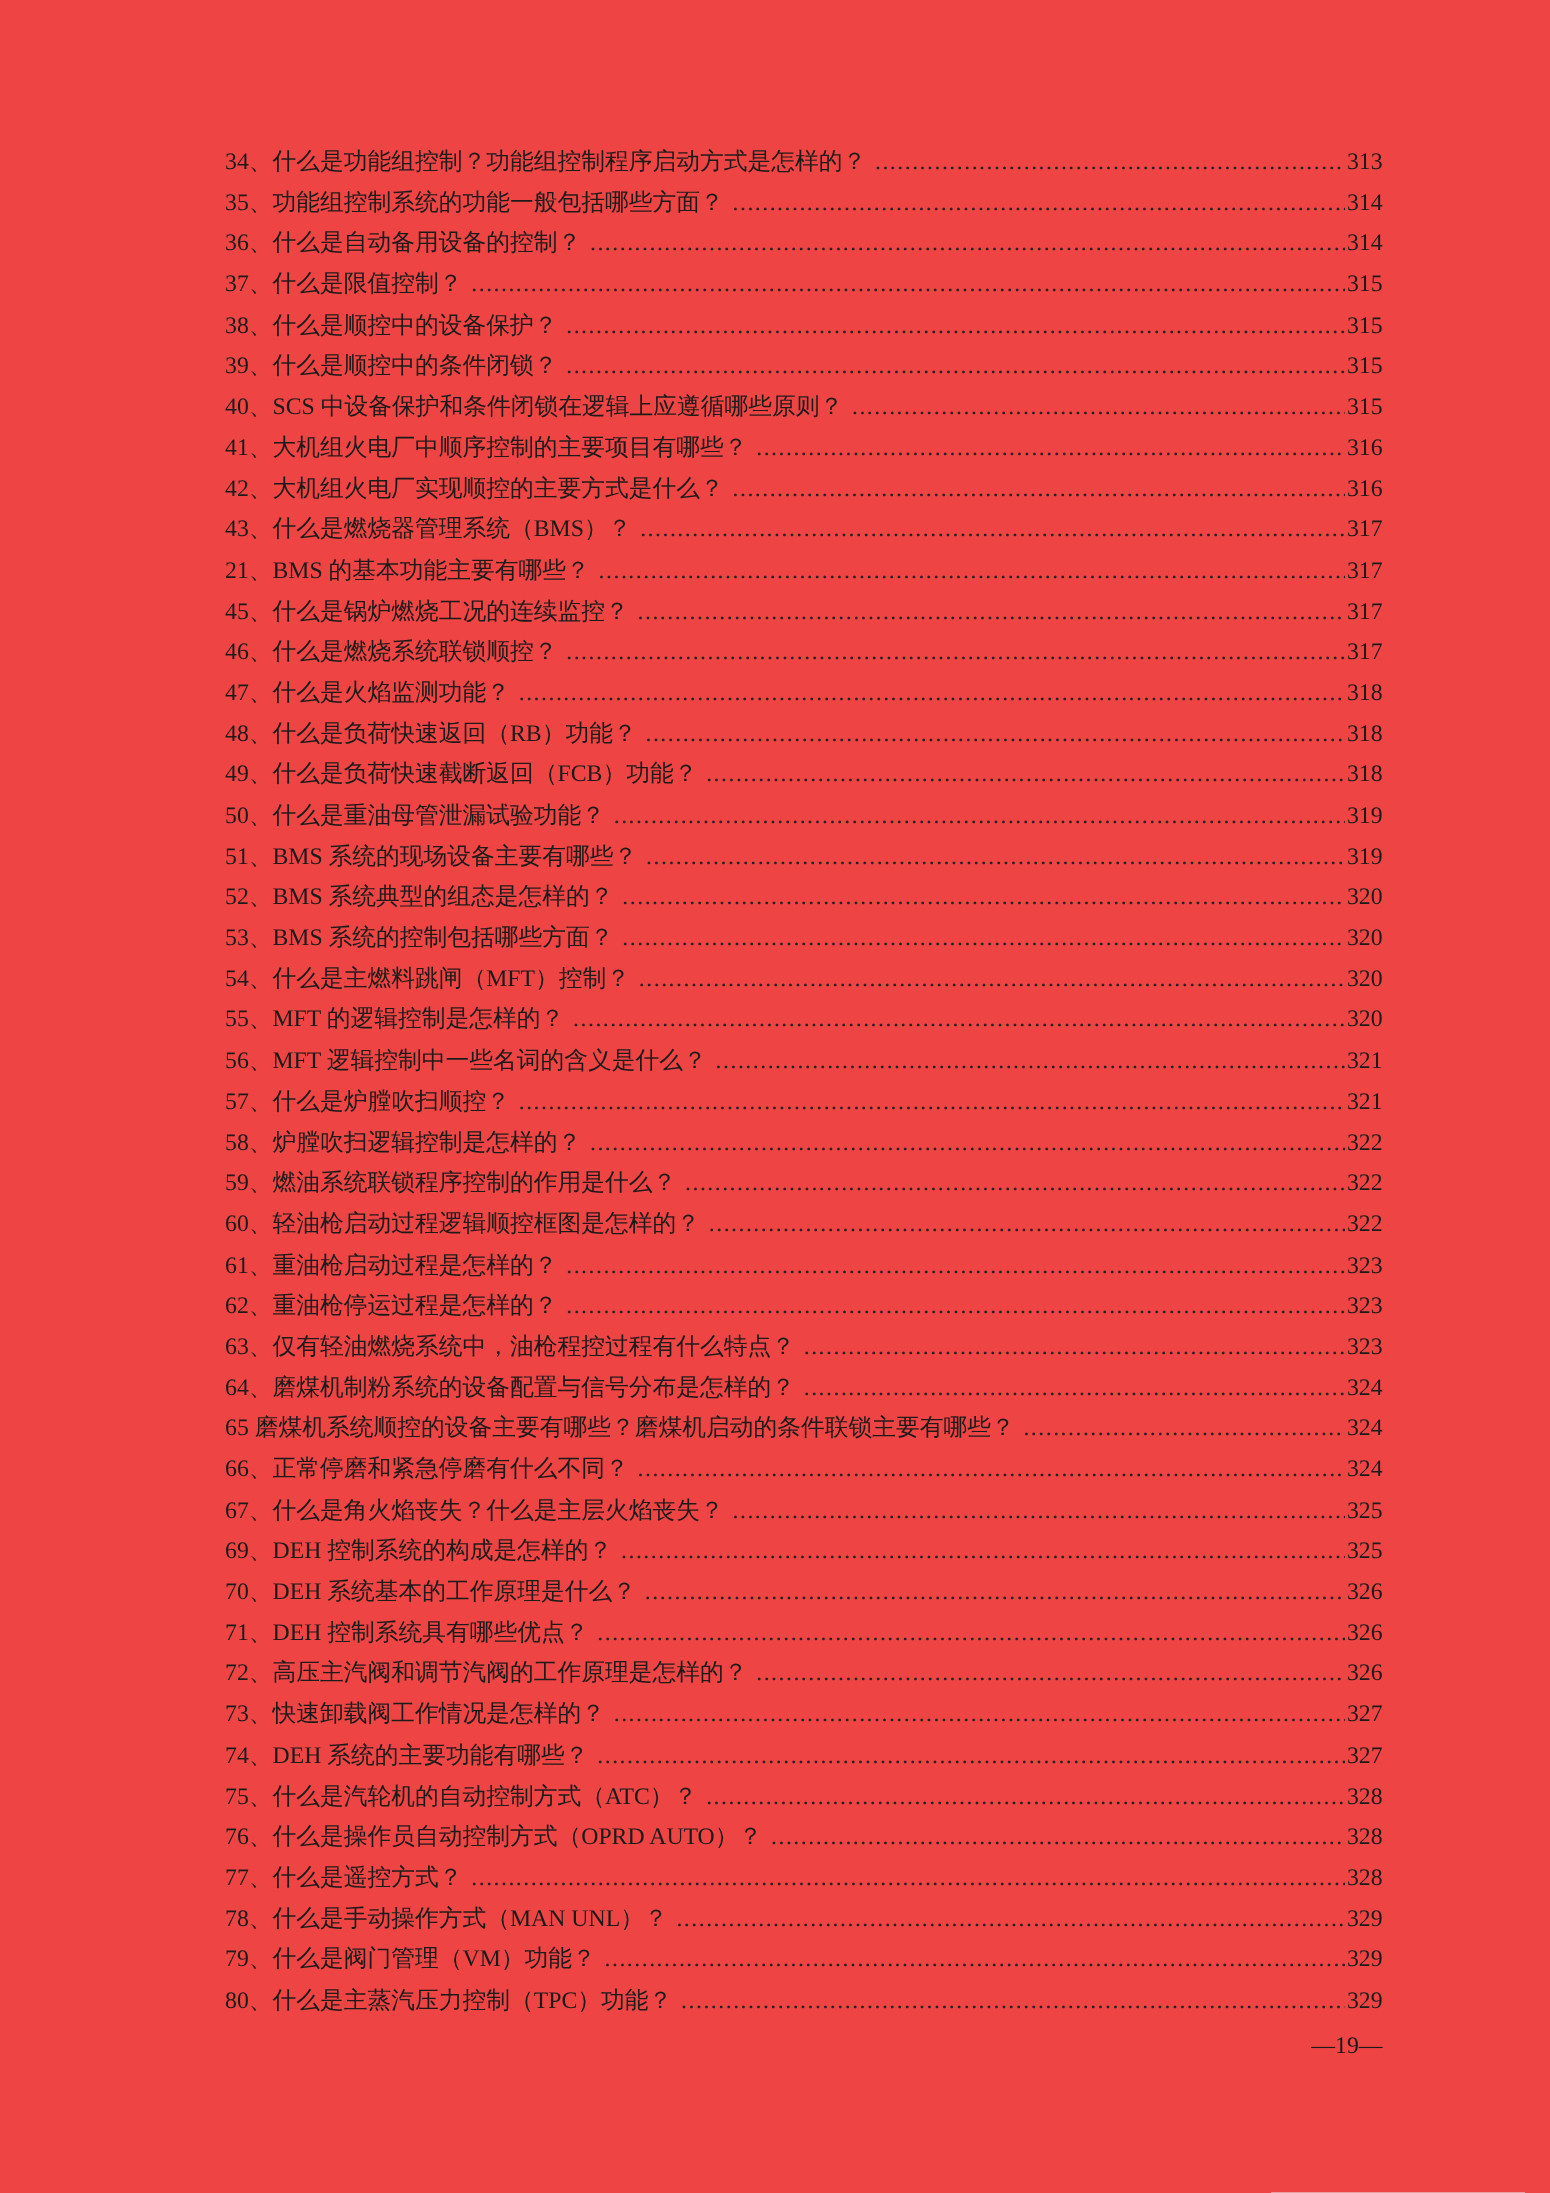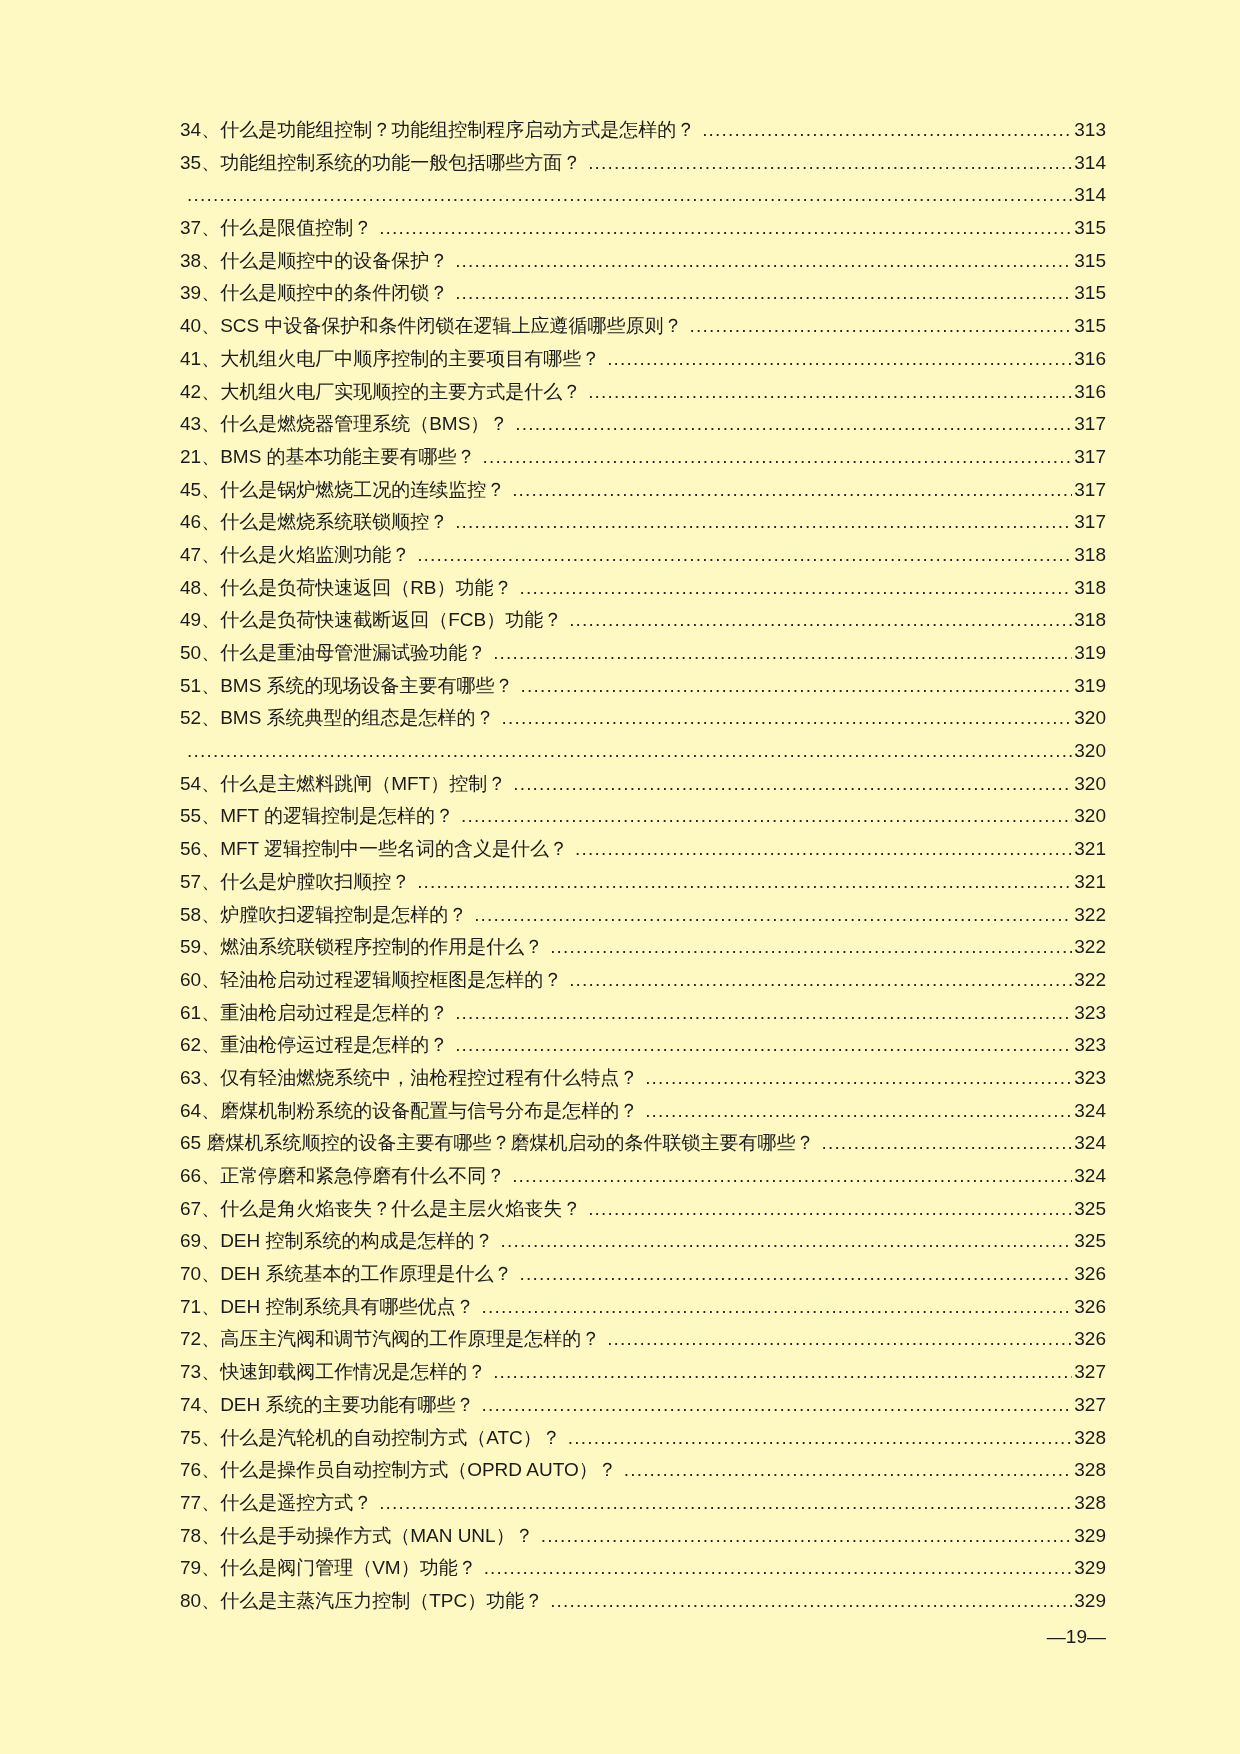--- a/index.html
+++ b/index.html
@@ -5,22 +5,22 @@
   html, body {
     margin: 0;
     padding: 0;
     background: #e8e8e8;
   }
   .page {
     position: relative;
     width: 1240px;
     height: 1754px;
     margin: 0 auto;
-    background: #fef9c3;
-    font-family: Liberation Sans, sans-serif;
+    background: #ef4444;
+    font-family: Liberation Serif, serif;
     color: #1b1b1b;
     overflow: hidden;
   }
   .toc {
     position: absolute;
     left: 180px;
     top: 114px;
     width: 926px;
   }
   .toc-row {
@@ -68,20 +68,21 @@
         <span class="toc-label">34、什么是功能组控制？功能组控制程序启动方式是怎样的？</span>
         <span class="toc-dots"></span>
         <span class="toc-page">313</span>
       </div>
       <div class="toc-row">
         <span class="toc-label">35、功能组控制系统的功能一般包括哪些方面？</span>
         <span class="toc-dots"></span>
         <span class="toc-page">314</span>
       </div>
       <div class="toc-row">
+        <span class="toc-label">36、什么是自动备用设备的控制？</span>
         <span class="toc-dots"></span>
         <span class="toc-page">314</span>
       </div>
       <div class="toc-row">
         <span class="toc-label">37、什么是限值控制？</span>
         <span class="toc-dots"></span>
         <span class="toc-page">315</span>
       </div>
       <div class="toc-row">
         <span class="toc-label">38、什么是顺控中的设备保护？</span>
@@ -152,20 +153,21 @@
         <span class="toc-label">51、BMS 系统的现场设备主要有哪些？</span>
         <span class="toc-dots"></span>
         <span class="toc-page">319</span>
       </div>
       <div class="toc-row">
         <span class="toc-label">52、BMS 系统典型的组态是怎样的？</span>
         <span class="toc-dots"></span>
         <span class="toc-page">320</span>
       </div>
       <div class="toc-row">
+        <span class="toc-label">53、BMS 系统的控制包括哪些方面？</span>
         <span class="toc-dots"></span>
         <span class="toc-page">320</span>
       </div>
       <div class="toc-row">
         <span class="toc-label">54、什么是主燃料跳闸（MFT）控制？</span>
         <span class="toc-dots"></span>
         <span class="toc-page">320</span>
       </div>
       <div class="toc-row">
         <span class="toc-label">55、MFT 的逻辑控制是怎样的？</span>

